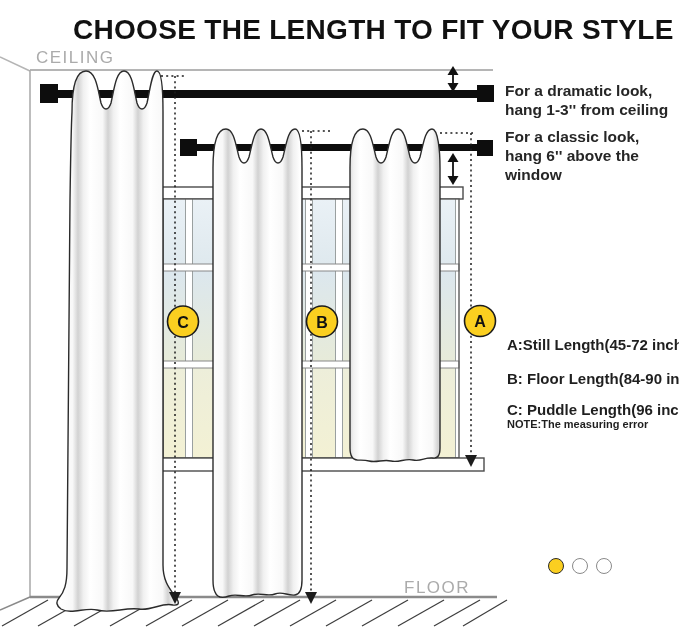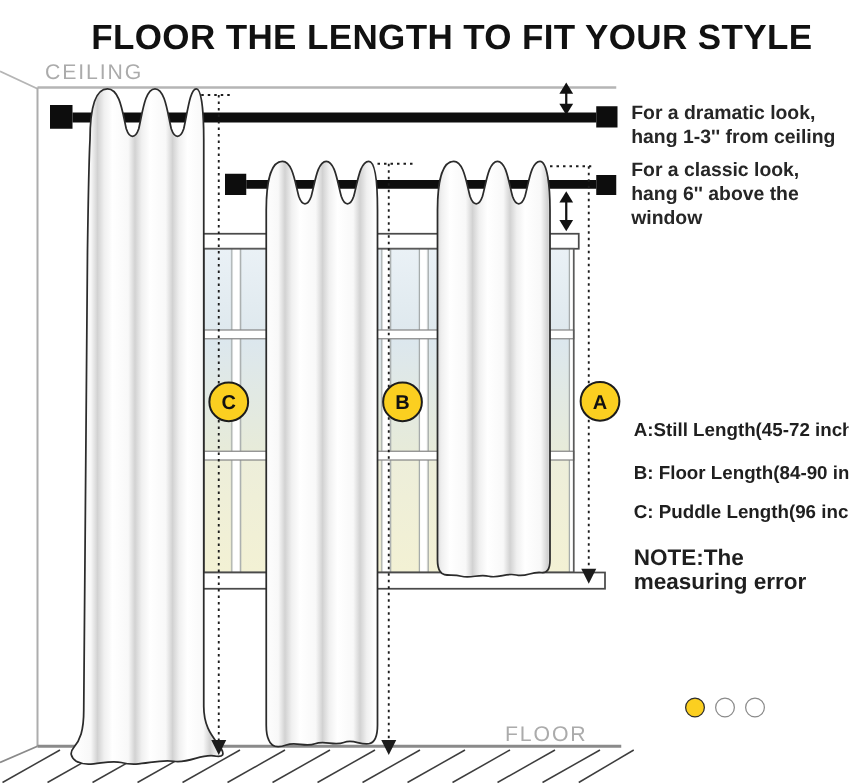--- a/index.html
+++ b/index.html
@@ -7,36 +7,36 @@
          font-family:"Liberation Sans",sans-serif;}
   .title{position:absolute;left:73px;top:-3px;font-size:28px;line-height:28px;
          font-weight:bold;letter-spacing:.3px;color:#111;white-space:nowrap;}
   .scene{position:absolute;left:0;top:0;}
   .tip{position:absolute;width:185px;font-size:15.5px;line-height:19px;font-weight:bold;color:#262626;}
   .tip1{left:505px;top:81px;}
   .tip2{left:505px;top:127px;}
   .legend-item{position:absolute;left:507px;font-size:15px;line-height:18px;font-weight:bold;
                color:#1f1f1f;white-space:nowrap;}
   .leg-a{top:336px;} .leg-b{top:370px;} .leg-c{top:401px;}
-  .note{position:absolute;left:507px;top:437px;font-size:18px;line-height:18.5px;
+  .note{position:absolute;left:507px;top:415px;font-size:11px;line-height:18.5px;
         font-weight:bold;color:#1f1f1f;}
   .dots{position:absolute;left:548px;top:558px;display:flex;gap:8px;}
   .dot{width:16px;height:16px;border-radius:50%;box-sizing:border-box;background:#fff;
        border:1.5px solid #8a8a8a;}
   .dot.active{background:#FBCF20;border:1.5px solid #2b2b2b;}
   svg text{font-family:"Liberation Sans",sans-serif;}
   .room-label{fill:#ABABAB;font-size:17px;letter-spacing:1.5px;}
   .marker-letter{fill:#111;font-size:16px;font-weight:bold;text-anchor:middle;}
 </style>
 </head>
 <body>
 
 <div class="stage">
 
-  <h1 class="title">FLOOR THE LENGTH TO FIT YOUR STYLE</h1>
+  <h1 class="title">CHOOSE THE LENGTH TO FIT YOUR STYLE</h1>
 
   <svg class="scene" width="679" height="627" viewBox="0 0 679 627">
     <defs>
       <linearGradient id="foldg" x1="0" y1="0" x2="30" y2="0" gradientUnits="userSpaceOnUse" spreadMethod="repeat">
         <stop offset="0" stop-color="#ffffff"></stop>
         <stop offset="0.42" stop-color="#f8f8f8"></stop>
         <stop offset="0.6" stop-color="#d2d2d2"></stop>
         <stop offset="0.78" stop-color="#f0f0f0"></stop>
         <stop offset="1" stop-color="#ffffff"></stop>
       </linearGradient>

